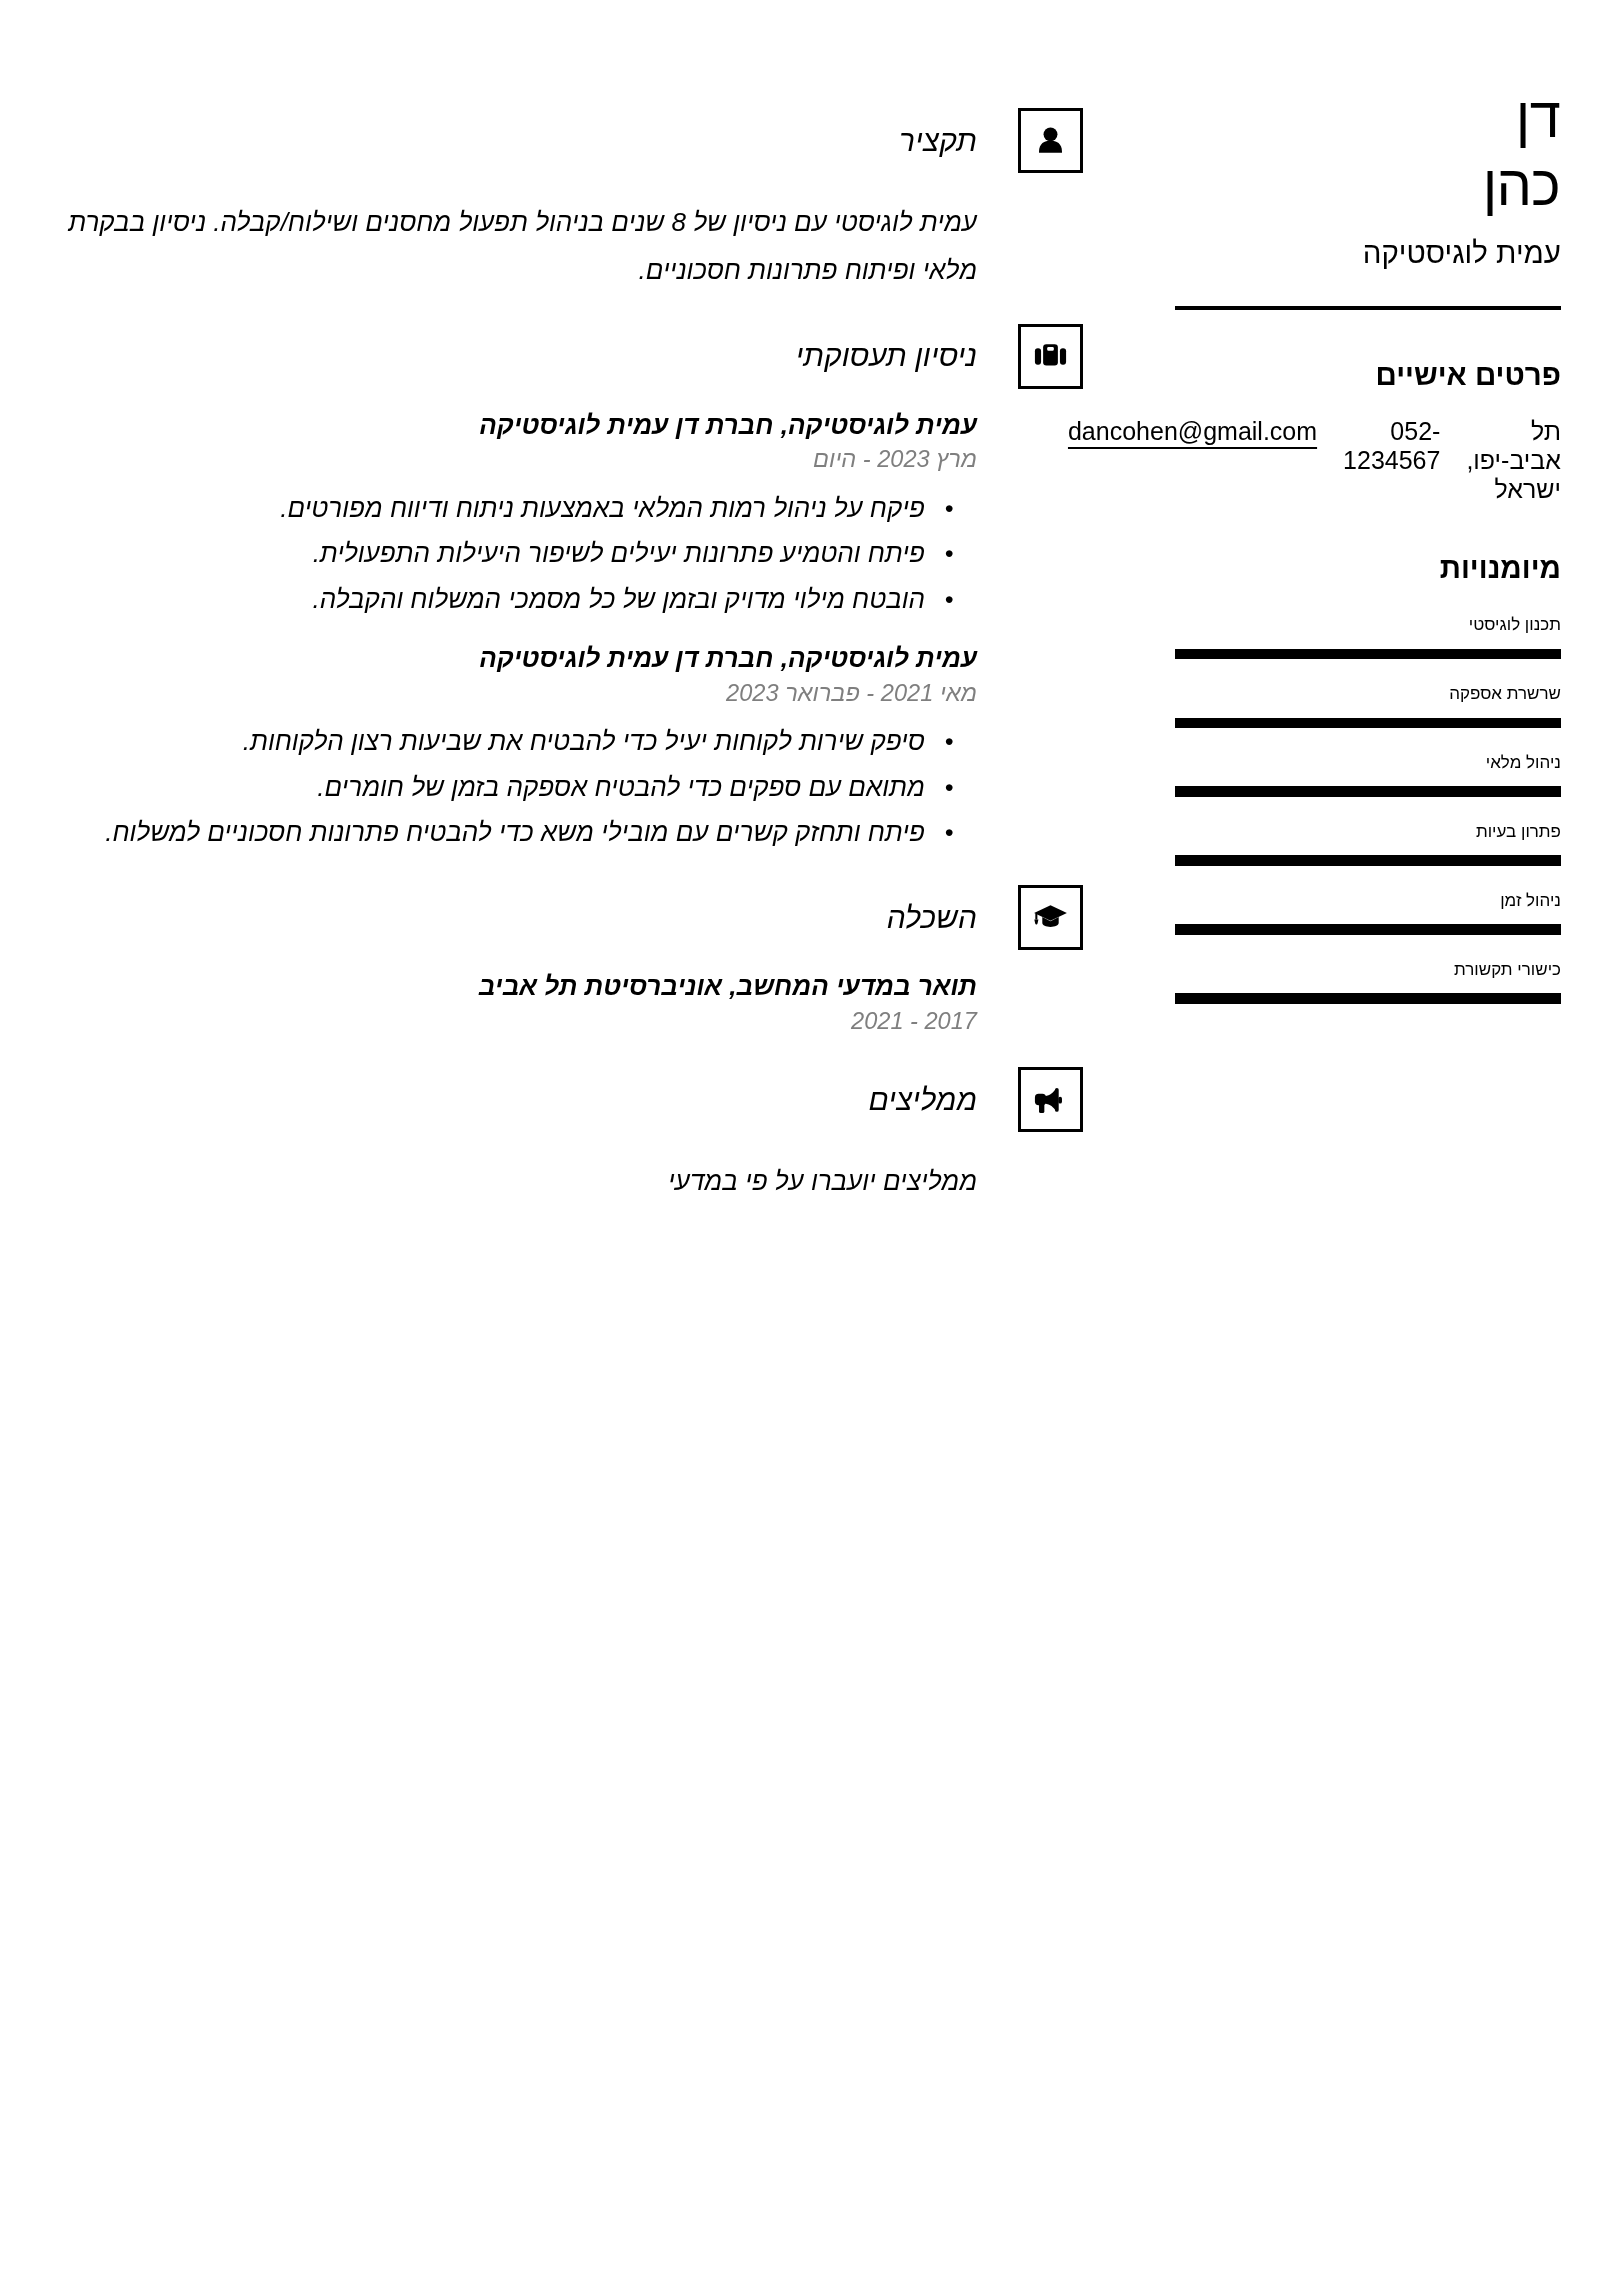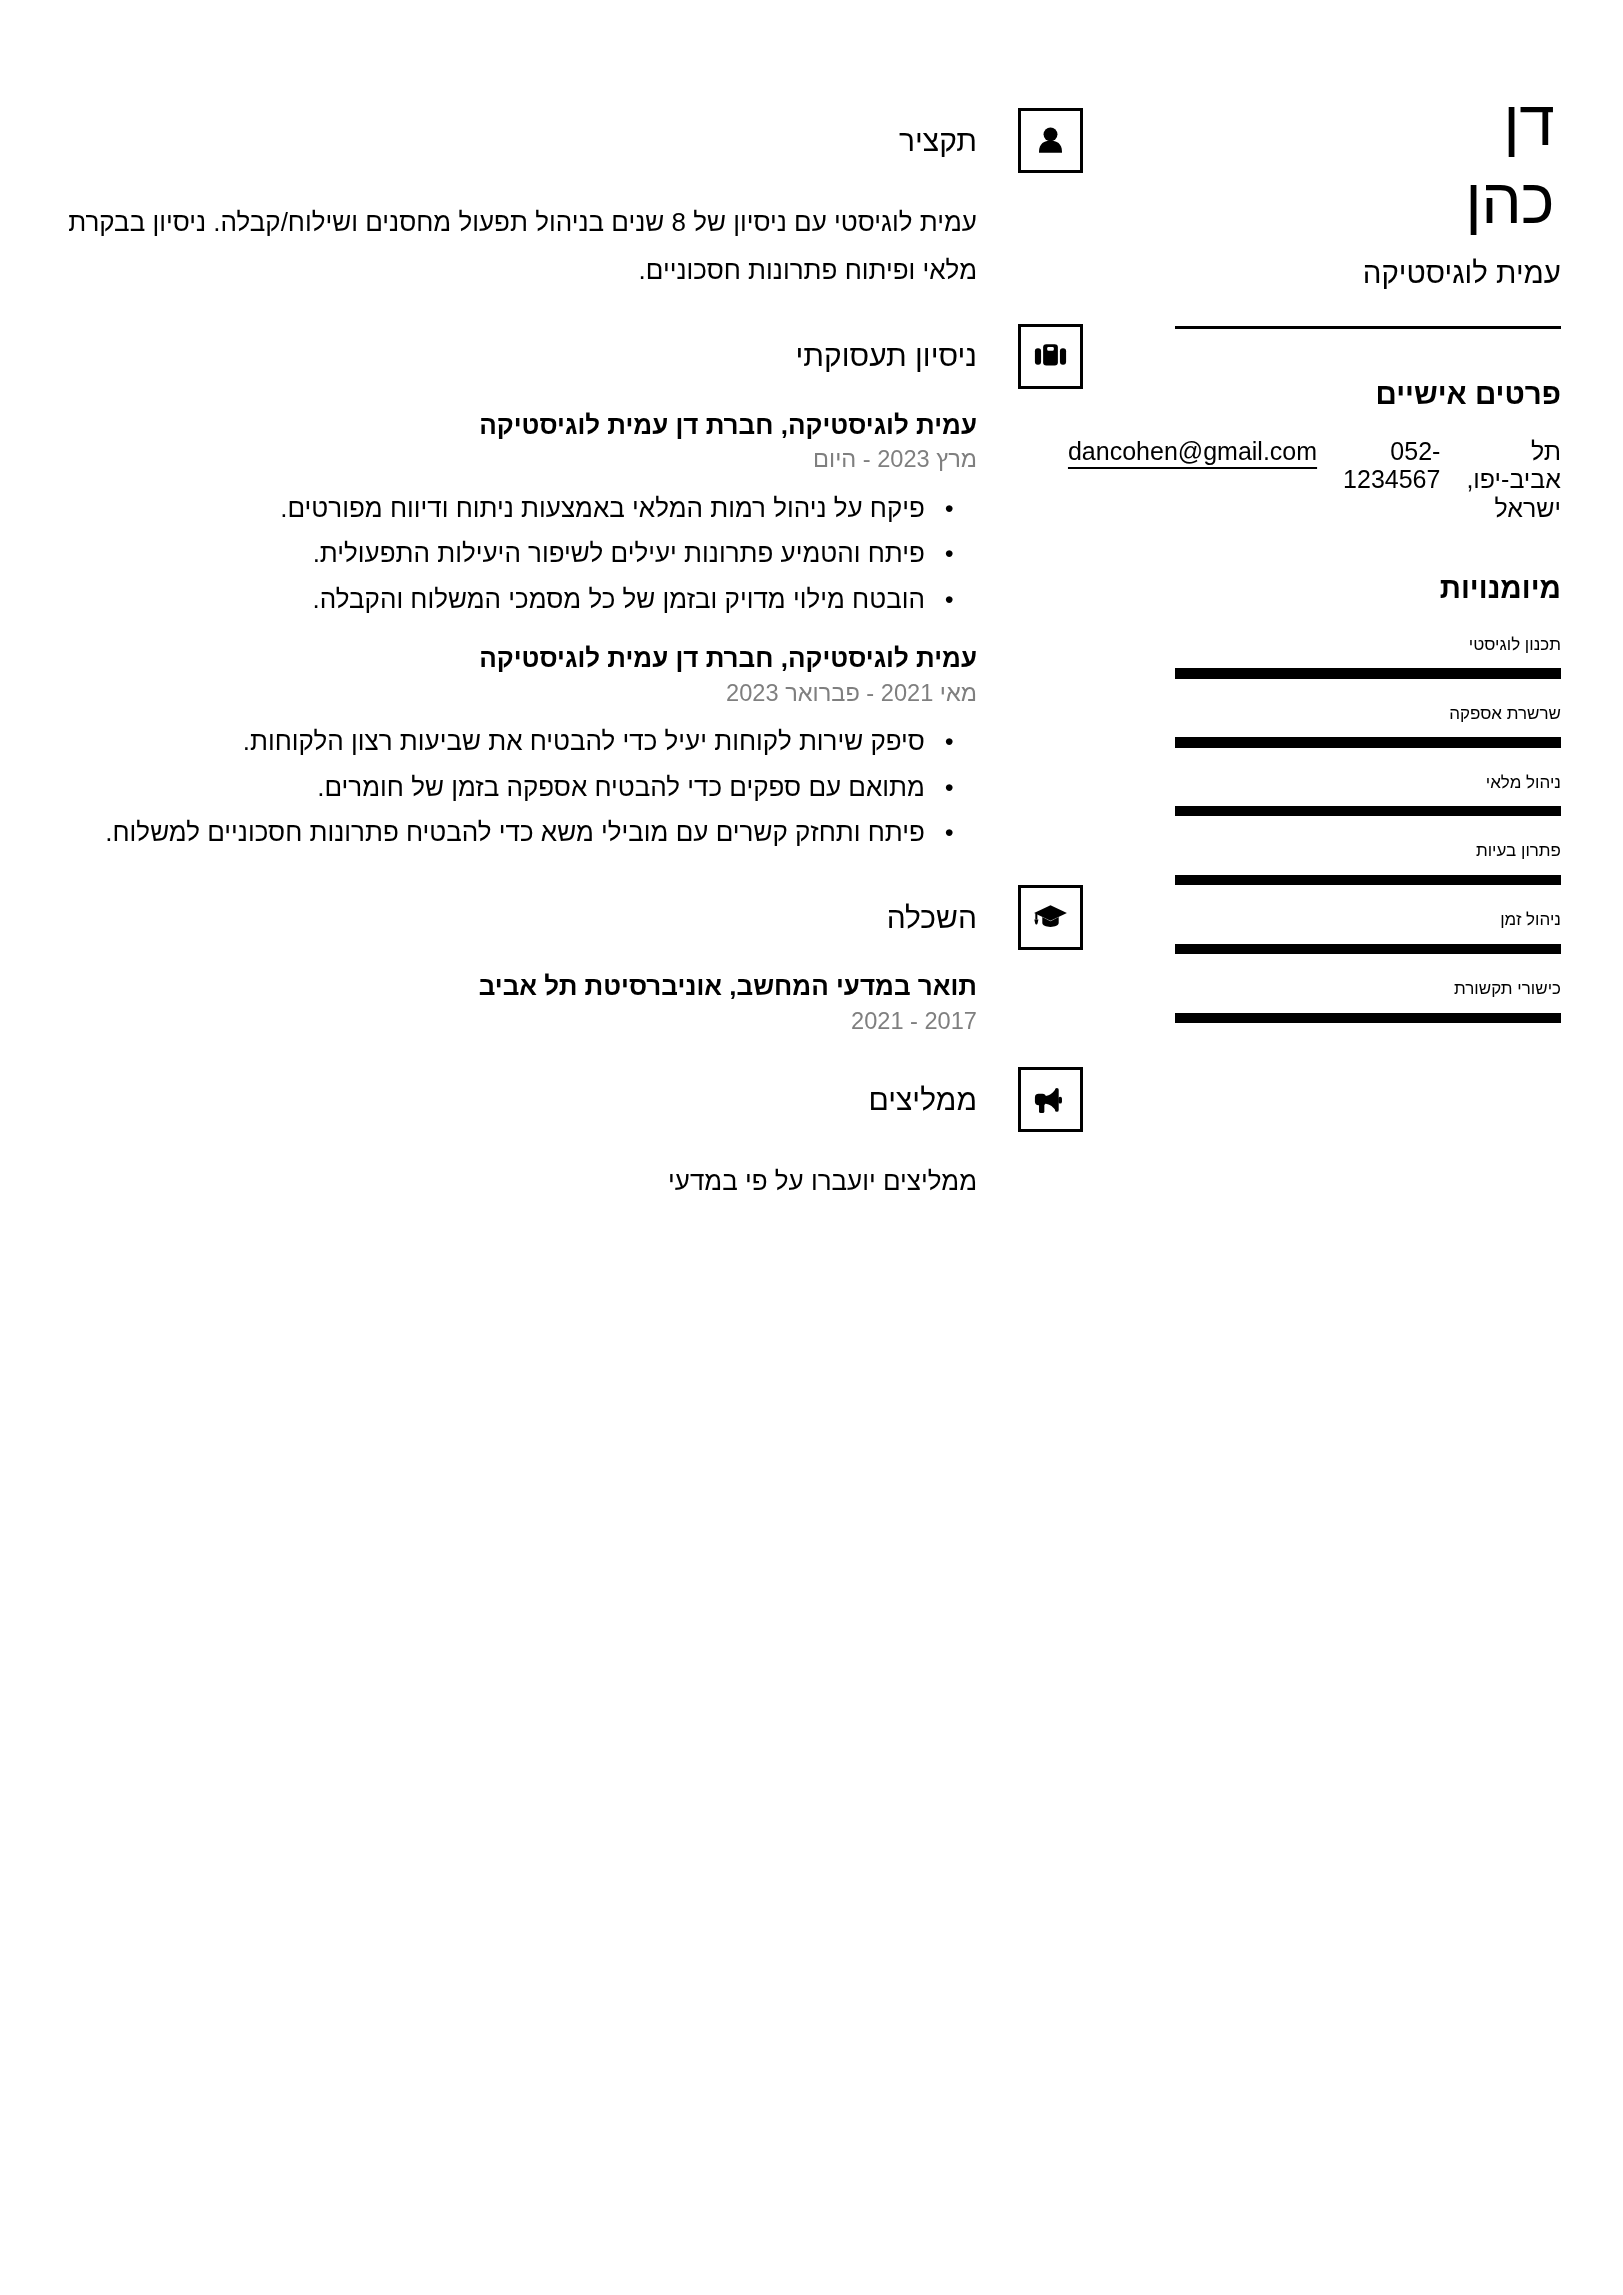--- a/index.html
+++ b/index.html
@@ -5,34 +5,34 @@
   html,body{margin:0;padding:0;background:#ffffff;}
   .page{
     width:1623px;height:2295px;box-sizing:border-box;
     padding:46px 62px 39px 65px;
     display:flex;gap:92px;
     font-family:"Liberation Sans","DejaVu Sans",sans-serif;
     color:#000;background:#fff;overflow:hidden;
   }
   
   .sidebar{flex:0 0 386px;width:386px;}
-  .name{font-size:64px;line-height:1.22;font-weight:400;margin:38px 7px 0 0;letter-spacing:-0.7px;}
+  .name{font-size:56px;line-height:1.22;font-weight:400;margin:38px 1px 0 0;letter-spacing:-0.7px;}
   .job-title{font-size:29.5px;line-height:1.2;margin-top:14.4px;}
   .divider{border:none;height:3.3px;background:#000;margin:36px 0 0 0;width:100%;}
   .side-h{font-size:29.5px;font-weight:700;margin:47px 0 0 0;line-height:1.2;}
   .contact{margin-top:25px;display:flex;flex-direction:row;gap:26px;font-size:25px;line-height:1.15;}
   .email-link{color:#000;text-decoration:underline;text-decoration-thickness:2px;text-underline-offset:6.5px;cursor:pointer;}
   .skill{margin-top:29.5px;}
   .skill + .skill{margin-top:25px;}
   .skill-label{font-size:17px;line-height:1.2;}
   .skill-track{margin-top:13px;width:100%;}
   .skill-bar{height:10.5px;background:#000;}
   
   .main{flex:1;min-width:0;padding-top:62px;}
-  .sec{display:flex;gap:41px;margin-bottom:29.5px;}
+  .sec{display:flex;gap:41px;margin-bottom:29.5px;font-style:italic;}
   .sec-icon{flex:0 0 65px;width:65px;height:65px;border:3.3px solid #000;box-sizing:border-box;
     display:flex;align-items:center;justify-content:center;background:#fff;}
   .sec-icon svg{width:41px;height:41px;fill:#000;}
   .sec-body{flex:1;min-width:0;}
   .sec-body h2{margin:0;height:65px;display:flex;align-items:center;font-size:30px;font-weight:400;}
   .summary-text{margin:25px 0 0 0;font-size:26px;line-height:1.85;}
   .job{margin-top:18.3px;}
   .job-name{font-size:26px;font-weight:700;line-height:1.4;}
   .job-dates{font-size:23.6px;color:#7f7f7f;line-height:1.4;}
   .bullets{margin:9.2px 0 0 0;padding:0 23px 0 0;list-style:none;font-size:26px;line-height:1.75;}

